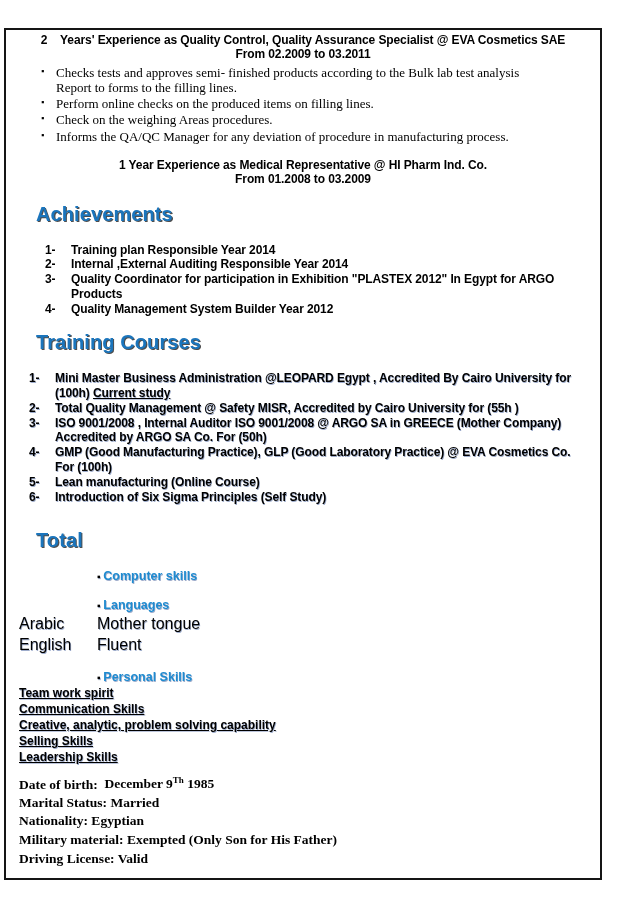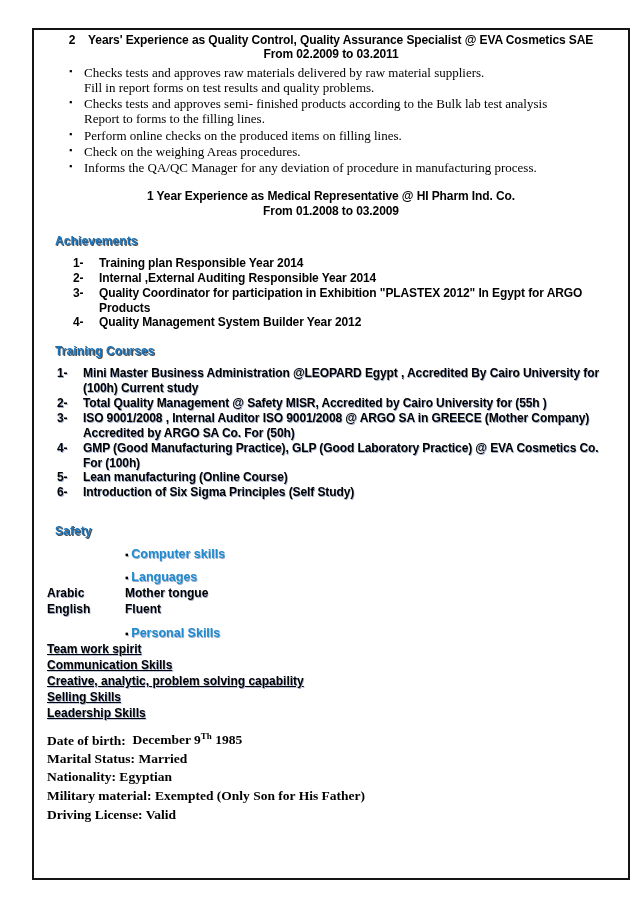--- a/index.html
+++ b/index.html
@@ -2,66 +2,64 @@
 <html><head>
 <meta charset="utf-8">
 <style>
   html,body{margin:0;padding:0;}
   body{
     width:638px;height:903px;background:#ffffff;position:relative;
     font-family:"Liberation Sans",sans-serif;color:#000;
     -webkit-font-smoothing:antialiased;
   }
   .page{
-    position:absolute;left:32px;top:28px;width:598px;height:852px;
+    position:absolute;left:4px;top:28px;width:598px;height:852px;
     border:2px solid #151515;box-sizing:border-box;
     padding:3px 13px 6px 13px;overflow:hidden;background:#fff;
   }
   .center{text-align:center;}
   .b{font-weight:bold;}
   .sans12{font-size:12px;letter-spacing:-0.1px;line-height:1.2;}
   .title-line{white-space:pre-wrap;}
   
   .checks{list-style:none;margin:3px 0 0 22px;padding:0;
     font-family:"Liberation Serif",serif;font-size:13px;line-height:1.17;}
   .checks li{position:relative;padding-left:15px;white-space:pre-line;margin:0 0 1px 0;}
   .checks li::before{content:"▪";position:absolute;left:0;top:1px;font-size:9px;}
   
-  .sec-h{color:#1b75bc;font-weight:bold;font-size:12px;letter-spacing:0.1px;
-    text-shadow:1.1px 1.1px 0 #4e4e4e;margin:8px;}
+  .sec-h{color:#1b75bc;font-weight:bold;font-size:20px;letter-spacing:0.1px;
+    text-shadow:1.1px 1.1px 0 #4e4e4e;margin:17px;}
   
   .num-item{display:grid;grid-template-columns:26px 1fr;
     font-weight:bold;font-size:12px;letter-spacing:-0.1px;line-height:1.24;}
   .ach-list{margin:4px 0 0 26px;}
   .trn-list{margin:4px 0 0 10px;}
   .shadowed{text-shadow:0.7px 0.7px 0.4px rgba(40,70,140,0.45);}
-  .u{}
+  .u{text-decoration:underline;}
   
-  .sub-skill{margin:9px 0 2px 78px;color:#1e8bd0;font-weight:bold;font-size:12.5px;
+  .sub-skill{margin:15px 0 2px 78px;color:#1e8bd0;font-weight:bold;font-size:12.5px;
     text-shadow:0.7px 0.7px 0.4px rgba(40,70,140,0.45);}
   .sub-skill::before{content:"▪  ";color:#000;font-size:10px;}
   .skill-par{font-weight:bold;font-size:12px;letter-spacing:-0.15px;line-height:1.25;}
-  .lang-row{display:grid;grid-template-columns:78px 1fr;font-weight:bold;font-size:12px;line-height:1.3;}
+  .lang-row{display:grid;grid-template-columns:78px 1fr;font-weight:normal;font-size:16px;line-height:1.3;}
   .p-item{font-weight:bold;font-size:12px;line-height:1.32;text-decoration:underline;}
   
   .add-row{font-family:"Liberation Serif",serif;font-weight:bold;font-size:13.5px;line-height:1.38;}
   .add-row sup{font-size:9px;margin-top:36px;} .mt8{margin-top:8px;}
   .mt14{margin-top:14px;} .mt16{margin-top:16px;} .mt24{margin-top:24px;}
 </style>
 </head>
 <body>
 
 <div class="page">
 
   <div class="center b sans12 title-line">2    Years' Experience as Quality Control, Quality Assurance Specialist @ EVA Cosmetics SAE</div>
   <div class="center b sans12">From 02.2009 to 03.2011</div>
 
   <ul class="checks">
-    <li>Checks tests and approves raw materials delivered by raw material suppliers.
-Fill in report forms on test results and quality problems.</li>
     <li>Checks tests and approves semi- finished products according to the Bulk lab test analysis
 Report to forms to the filling lines.</li>
     <li>Perform online checks on the produced items on filling lines.</li>
     <li>Check on the weighing Areas procedures.</li>
     <li>Informs the QA/QC Manager for any deviation of procedure in manufacturing process.</li>
   </ul>
 
   <div class="center b sans12 mt14">1 Year Experience as Medical Representative @ HI Pharm Ind. Co.</div>
   <div class="center b sans12">From 01.2008 to 03.2009</div>
 
@@ -106,21 +104,21 @@
     <div class="num-item shadowed">
       <span>5-</span>
       <span>Lean manufacturing (Online Course)</span>
     </div>
     <div class="num-item shadowed">
       <span>6-</span>
       <span>Introduction of Six Sigma Principles (Self Study)</span>
     </div>
   </div>
 
-  <h2 class="sec-h mt24">Safety</h2>
+  <h2 class="sec-h mt24">Total</h2>
   <div class="sub-skill">Computer skills</div>
 
   <div class="sub-skill">Languages</div>
   <div class="lang-row shadowed">
     <span>Arabic</span>
     <span>Mother tongue</span>
   </div>
   <div class="lang-row shadowed">
     <span>English</span>
     <span>Fluent</span>

